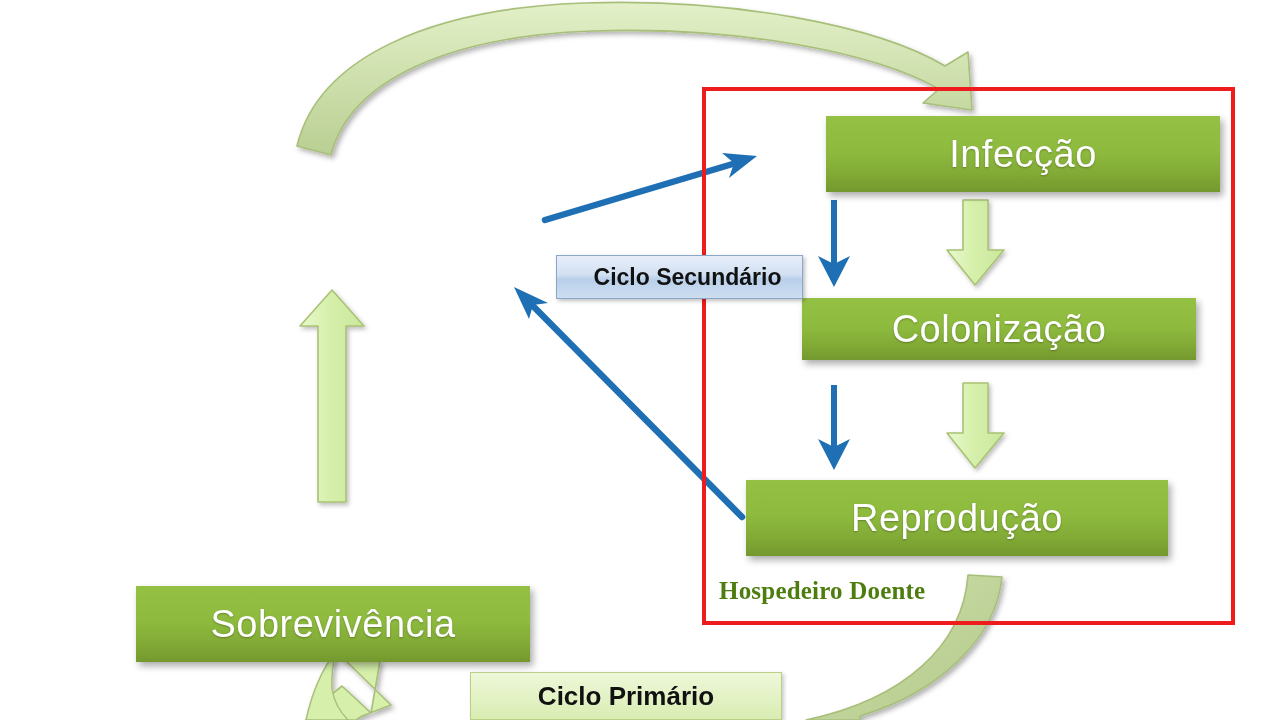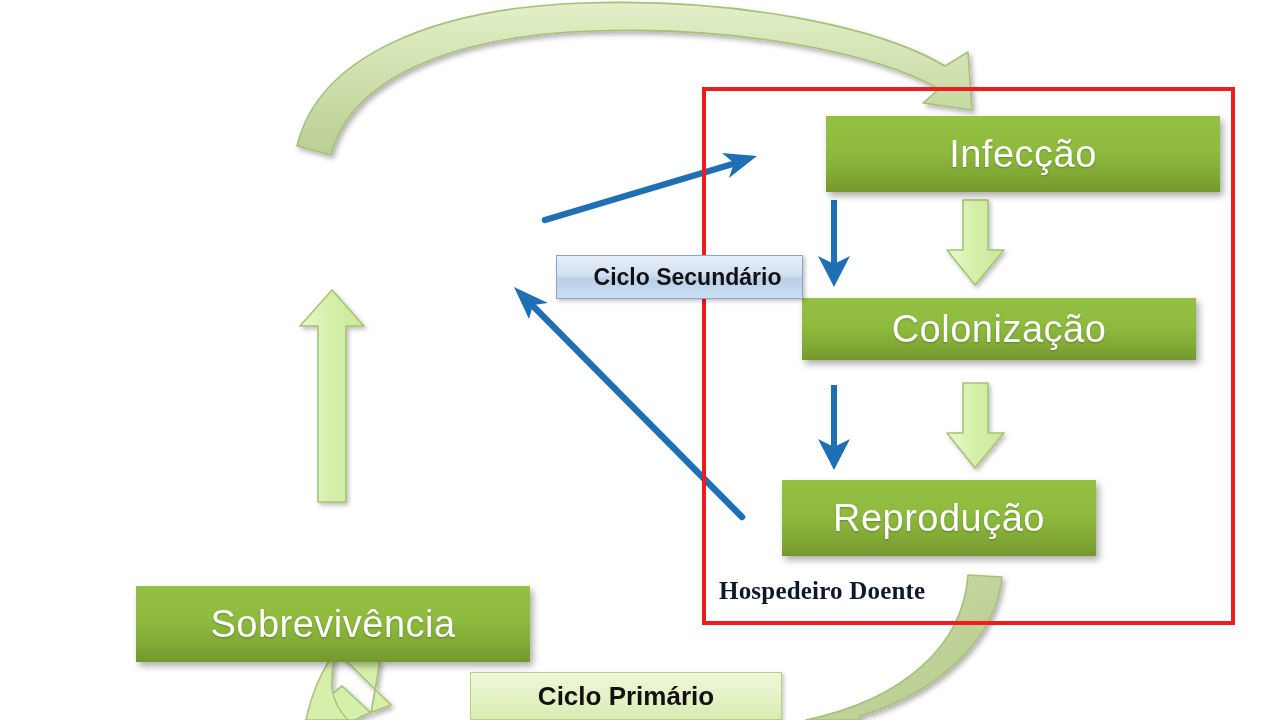--- a/index.html
+++ b/index.html
@@ -46,21 +46,21 @@
 
   
   .red-frame {
     position: absolute;
     box-sizing: border-box;
     border: 4px solid #ee1c1c;
     background: transparent;
   }
   .host-label {
     position: absolute;
-    color: #0f172a;
+    color: #4d7c0f;
     font-family: "Liberation Serif", serif;
     font-weight: bold;
     font-size: 25px;
     white-space: nowrap;
     letter-spacing: 0.2px;
   }
 
   
   .callout {
     position: absolute;
@@ -216,21 +216,21 @@
   </div>
 
   <div class="gbox" style="left:826px; top:116px; width:394px; height:76px;">
     <span>Infecção</span>
   </div>
 
   <div class="gbox" style="left:782px; top:298px; width:394px; height:62px;margin-left:20px;">
     <span>Colonização</span>
   </div>
 
-  <div class="gbox" style="left:782px; top:480px; width:314px; height:76px;justify-content:center;">
+  <div class="gbox" style="left:746px; top:480px; width:422px; height:76px;justify-content:center;">
     <span>Reprodução</span>
   </div>
 
   <div class="callout blue" style="left:556px; top:255px; width:247px; height:44px;padding-left:16px;">
     <span>Ciclo Secundário</span>
   </div>
 
   <div class="callout green" style="left:470px; top:672px; width:312px; height:48px;">
     <span>Ciclo Primário</span>
   </div>

